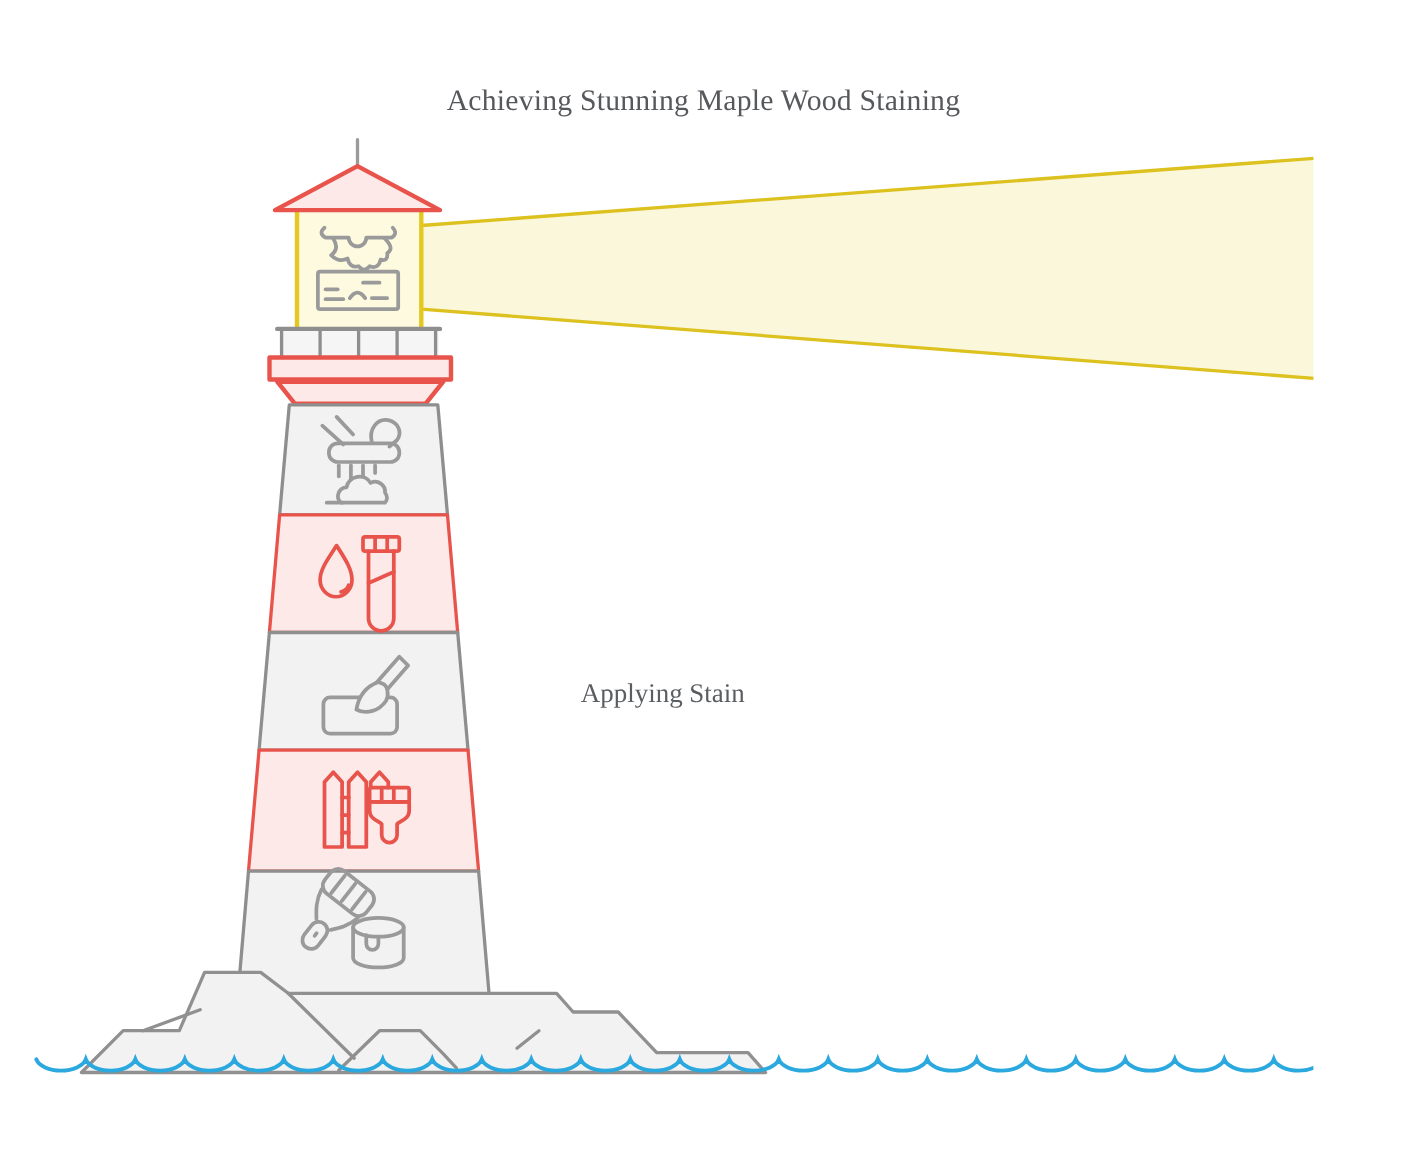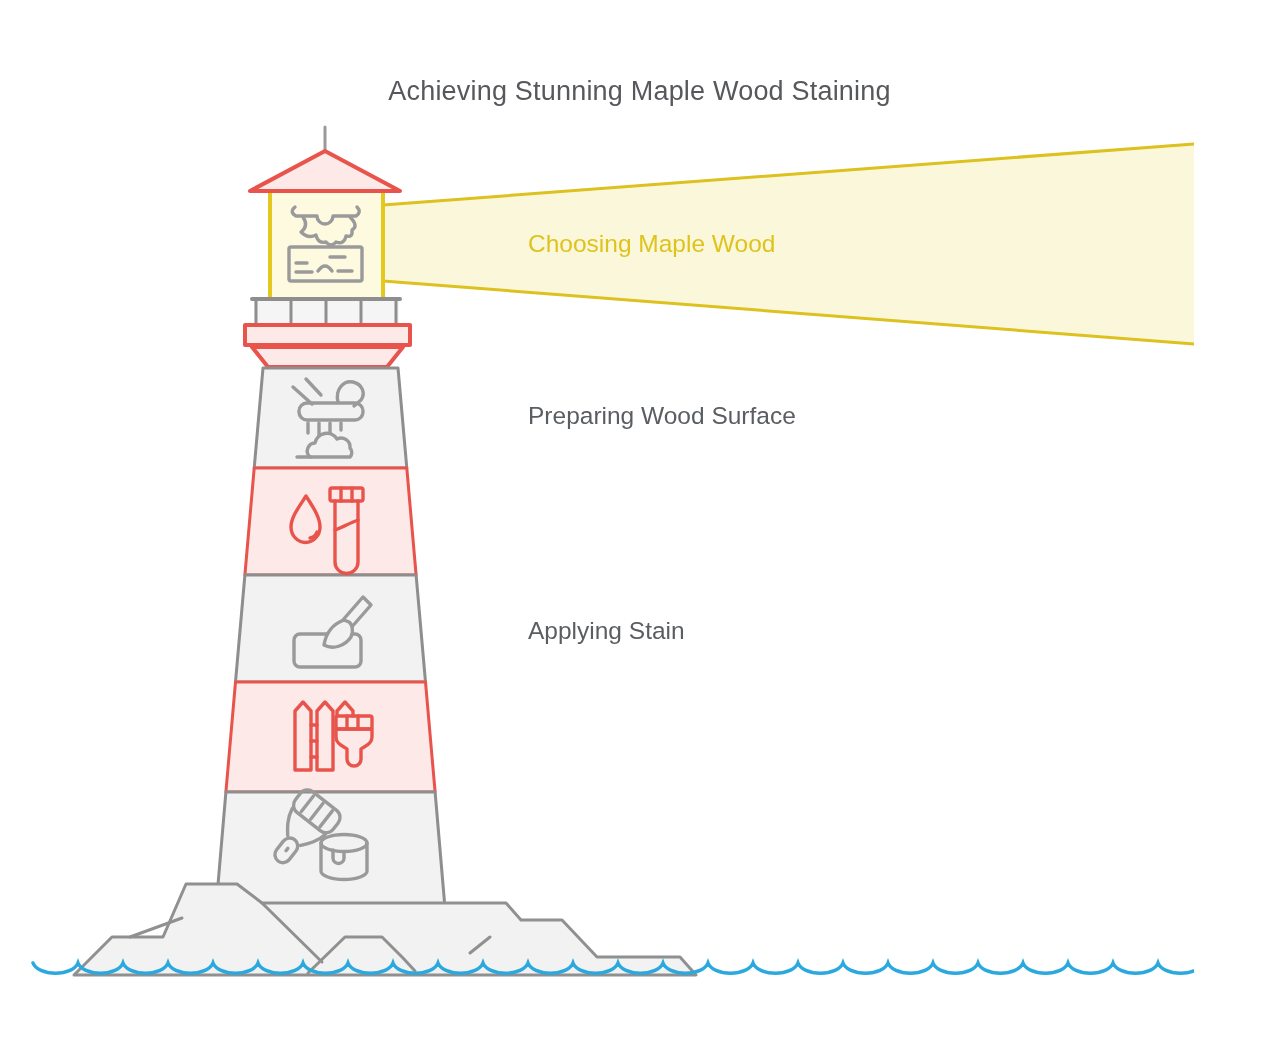--- a/index.html
+++ b/index.html
@@ -1,21 +1,21 @@
 <!DOCTYPE html>
 <html><head>
 <meta charset="utf-8">
 <style>
   html,body{margin:0;padding:0;background:#ffffff;}
   #canvas{
     position:relative;
     width:1194px;height:1056px;
     background:#ffffff;
     overflow:hidden;
-    font-family:Liberation Sans, sans-serif;
+    font-family:Liberation Serif, serif;
   }
   #scene{position:absolute;left:0;top:0;}
   .title{
     position:absolute;
     left:0;top:76px;width:1279px;
     text-align:center;
     font-size:27px;
     color:#56585c;
     letter-spacing:0.2px;
   }
@@ -166,16 +166,14 @@
              a23,13 0 0 0 45,0 a23,13 0 0 0 45,0 a23,13 0 0 0 45,0 a23,13 0 0 0 45,0
              a23,13 0 0 0 45,0 a23,13 0 0 0 45,0 a23,13 0 0 0 45,0 a23,13 0 0 0 45,0
              a23,13 0 0 0 45,0 a23,13 0 0 0 45,0 a23,13 0 0 0 45,0 a23,13 0 0 0 45,0
              a23,13 0 0 0 45,0 a23,13 0 0 0 45,0 a23,13 0 0 0 45,0 a23,13 0 0 0 45,0
              a23,13 0 0 0 45,0 a23,13 0 0 0 45,0 a23,13 0 0 0 45,0 a23,13 0 0 0 45,0
              a23,13 0 0 0 45,0 a23,13 0 0 0 45,0 a23,13 0 0 0 45,0"></path>
   </svg>
 
   <div class="title">Achieving Stunning Maple Wood Staining</div>
 
-  <div class="stage-label beam-label lbl-0">Choosing Maple Wood</div>
-  <div class="stage-label lbl-1">Preparing Wood Surface</div>
   <div class="stage-label lbl-3">Applying Stain</div>
 </div>
 
 </body></html>

